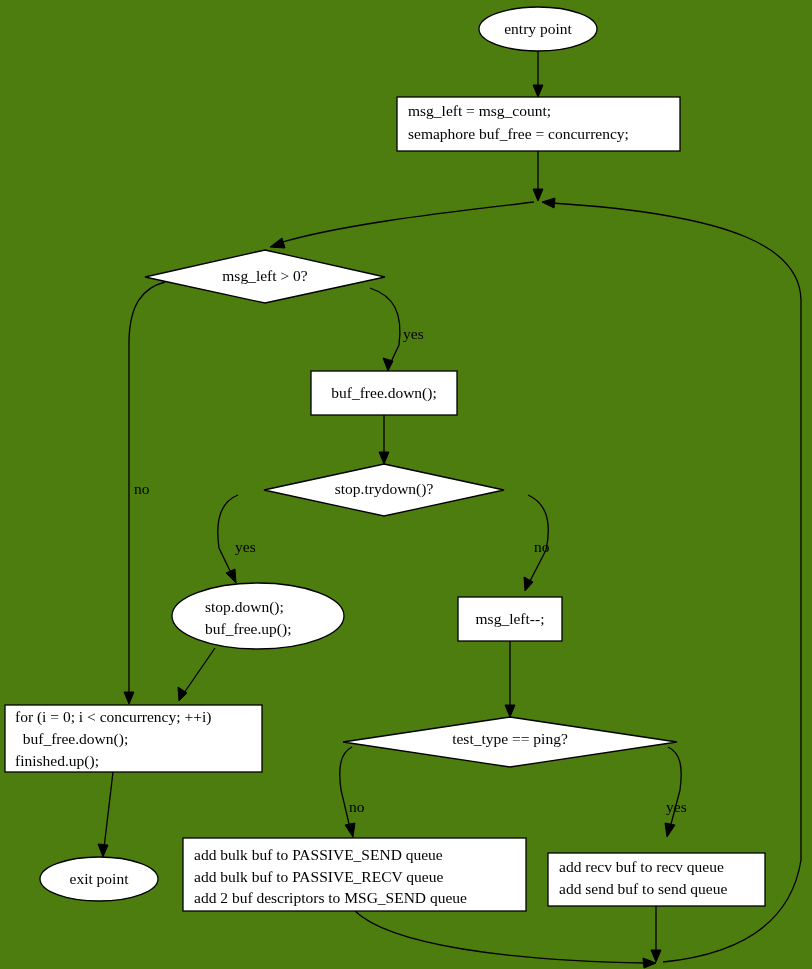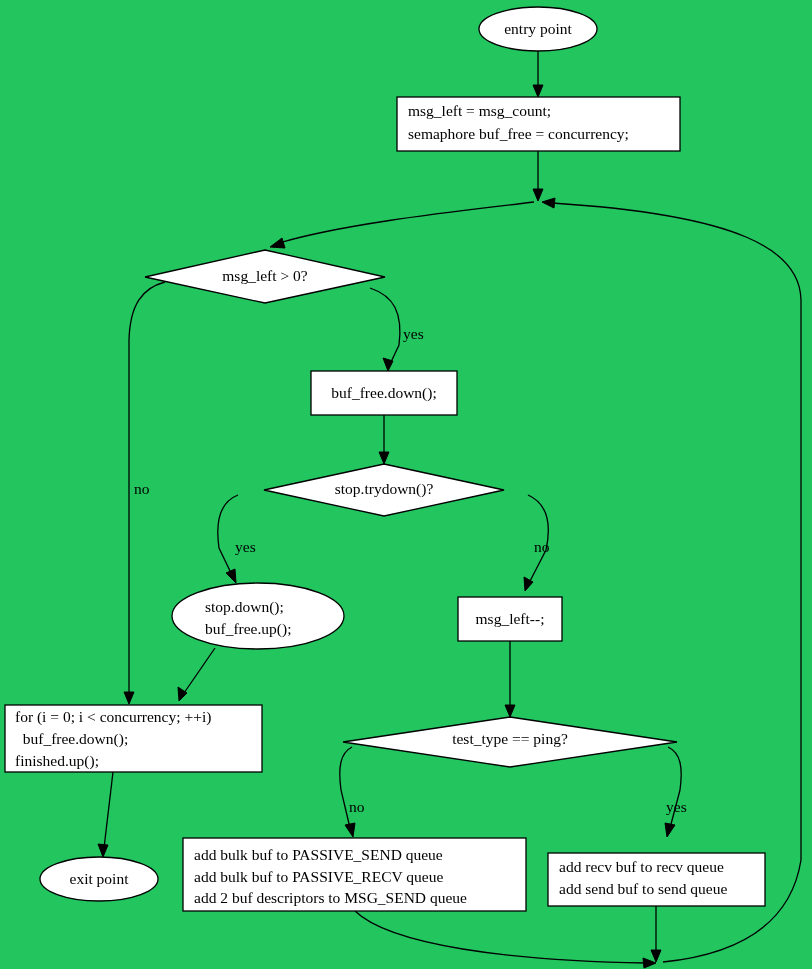--- a/index.html
+++ b/index.html
@@ -10,21 +10,21 @@
   body {
     width: 812px;
     height: 969px;
     font-family: "Liberation Serif", "DejaVu Serif", serif;
     overflow: hidden;
   }
   #flowchart-root {
     position: relative;
     width: 812px;
     height: 969px;
-    background: #22c55e;
+    background: #4d7c0f;
   }
   svg#graph {
     display: block;
     width: 812px;
     height: 969px;
   }
   .node-shape {
     fill: #ffffff;
     stroke: #000000;
     stroke-width: 1.3;

